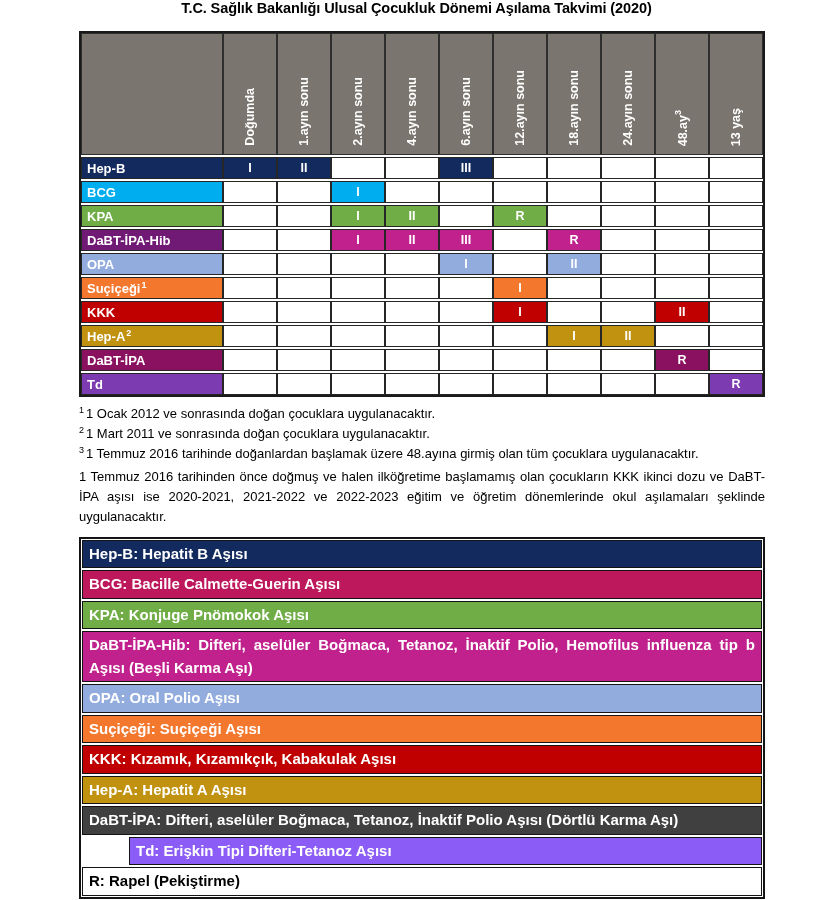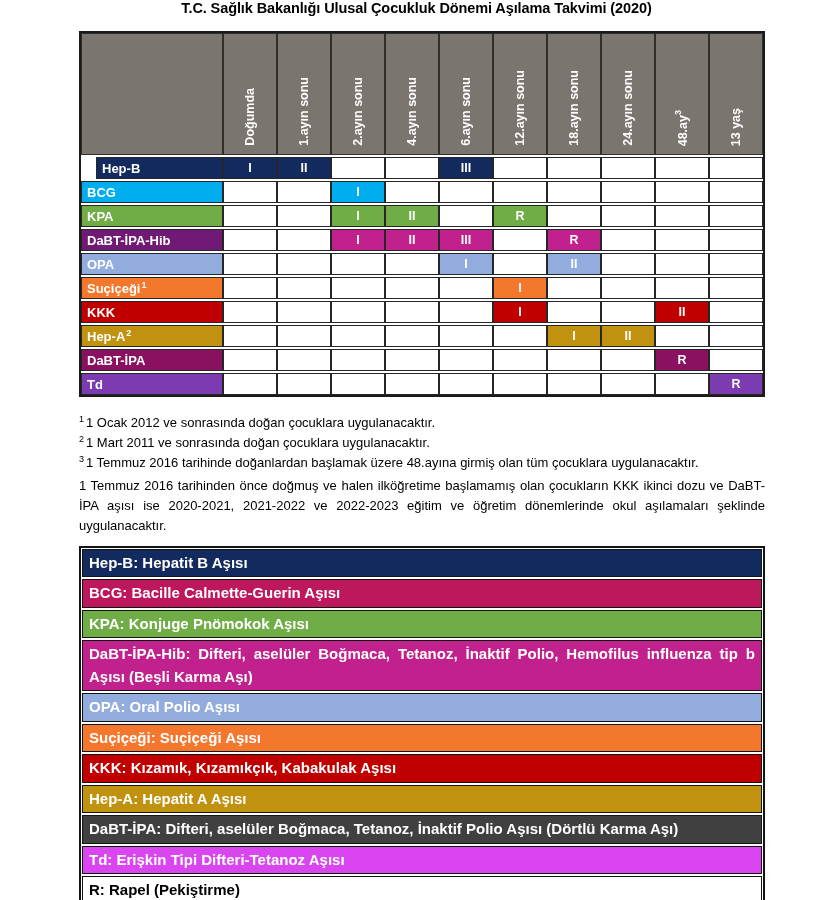--- a/index.html
+++ b/index.html
@@ -18,21 +18,21 @@
   .vtext{writing-mode:vertical-rl;transform:rotate(180deg);color:#fff;
          font-weight:bold;font-size:12.5px;white-space:nowrap}
   .vtext sup{font-size:9px}
   .rlabel{border:1px solid #262626;color:#fff;font-weight:bold;font-size:13px;
           display:flex;align-items:center;padding-left:5px;white-space:nowrap}
   .rlabel sup{font-size:9px;margin-left:1px;align-self:flex-start;line-height:1.7}
   .dcell{border:1px solid #262626;color:#fff;font-weight:bold;font-size:12.5px;
          display:flex;align-items:center;justify-content:center}
 
   
-  .fnotes{margin-top:16px;font-size:13px;line-height:1.45}
+  .fnotes{margin-top:7px;font-size:13px;line-height:1.45}
   .fnotes sup{font-size:9px;margin-right:2px}
   .para{margin-top:2px;font-size:13px;line-height:1.55;text-align:justify}
 
   
   .legend{margin-top:10px;border:2px solid #141414;padding:1px;background:#fff}
   .lrow{border:1px solid #141414;padding:2px 6px;font-weight:bold;
         font-size:15px;line-height:1.5;text-align:justify}
   .lrow + .lrow{margin-top:2px}
 
   
@@ -70,21 +70,21 @@
         </div>
         <div class="hcell" style="background: rgb(122, 117, 111);">
           <span class="vtext">24.ayın sonu</span>
         </div>
         <div class="hcell" style="background: rgb(122, 117, 111);">
           <span class="vtext">48.ay<sup>3</sup></span>
         </div>
         <div class="hcell" style="background: rgb(122, 117, 111);">
           <span class="vtext">13 yaş</span>
         </div>
-        <div class="rlabel" style="background: rgb(19, 42, 94); margin-left: 15px;">
+        <div class="rlabel" style="background: rgb(19, 42, 94);">
           <span>Hep-B</span>
         </div>
         <div class="dcell" style="background: rgb(19, 42, 94);">I</div>
         <div class="dcell" style="background: rgb(19, 42, 94);">II</div>
         <div class="dcell"></div>
         <div class="dcell"></div>
         <div class="dcell" style="background: rgb(19, 42, 94);">III</div>
         <div class="dcell"></div>
         <div class="dcell"></div>
         <div class="dcell"></div>
@@ -222,20 +222,20 @@
     <div class="legend">
         <div class="lrow" style="background: rgb(19, 42, 94); color: rgb(255, 255, 255);">Hep-B: Hepatit B Aşısı</div>
         <div class="lrow" style="background: #be185d; color: rgb(255, 255, 255);">BCG: Bacille Calmette-Guerin Aşısı</div>
         <div class="lrow" style="background: rgb(112, 173, 71); color: rgb(255, 255, 255);">KPA: Konjuge Pnömokok Aşısı</div>
         <div class="lrow" style="background: rgb(192, 33, 140); color: rgb(255, 255, 255);">DaBT-İPA-Hib: Difteri, aselüler Boğmaca, Tetanoz, İnaktif Polio, Hemofilus influenza tip b Aşısı (Beşli Karma Aşı)</div>
         <div class="lrow" style="background: rgb(147, 172, 222); color: rgb(255, 255, 255);">OPA: Oral Polio Aşısı</div>
         <div class="lrow" style="background: rgb(244, 119, 46); color: rgb(255, 255, 255);">Suçiçeği: Suçiçeği Aşısı</div>
         <div class="lrow" style="background: rgb(192, 0, 0); color: rgb(255, 255, 255);">KKK: Kızamık, Kızamıkçık, Kabakulak Aşısı</div>
         <div class="lrow" style="background: rgb(192, 146, 16); color: rgb(255, 255, 255);">Hep-A: Hepatit A Aşısı</div>
         <div class="lrow" style="background: #404040; color: rgb(255, 255, 255);">DaBT-İPA: Difteri, aselüler Boğmaca, Tetanoz, İnaktif Polio Aşısı (Dörtlü Karma Aşı)</div>
-        <div class="lrow" style="background: #d946ef; color: rgb(255, 255, 255);">Td: Erişkin Tipi Difteri-Tetanoz Aşısı</div>
+        <div class="lrow" style="background: #8b5cf6; color: rgb(255, 255, 255); margin-left: 47px;">Td: Erişkin Tipi Difteri-Tetanoz Aşısı</div>
         <div class="lrow" style="background: rgb(255, 255, 255); color: rgb(0, 0, 0);">R: Rapel (Pekiştirme)</div>
       </div>
   </div>
 
   <div class="footer-note">Aşı Takvimindeki tüm aşılar ücretsizdir.</div>
 
 </div>
 
 </body></html>

